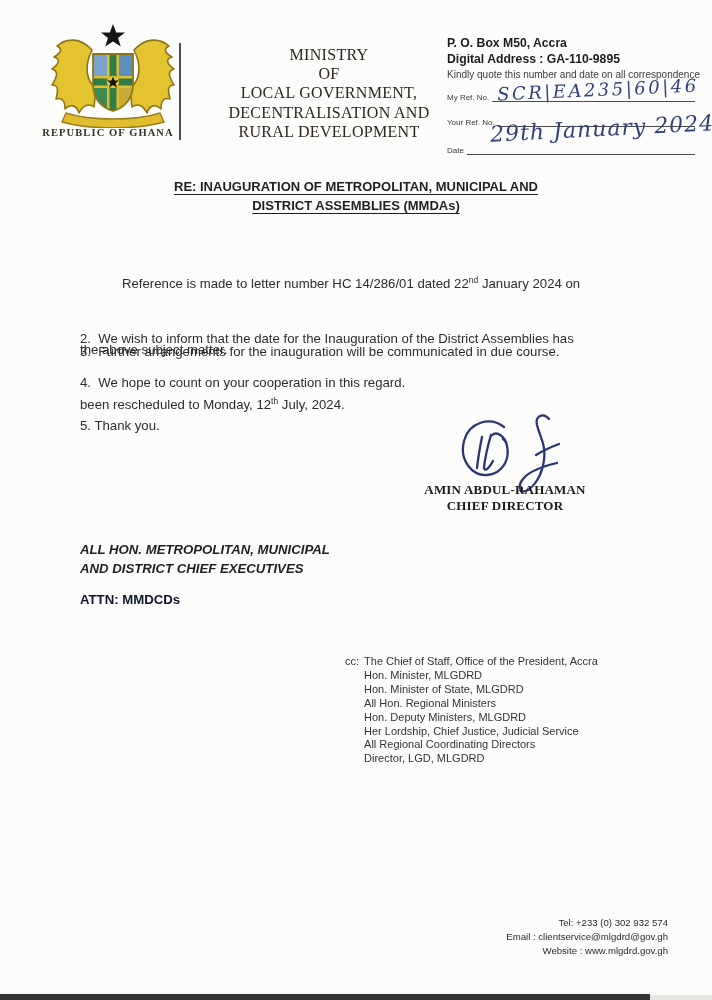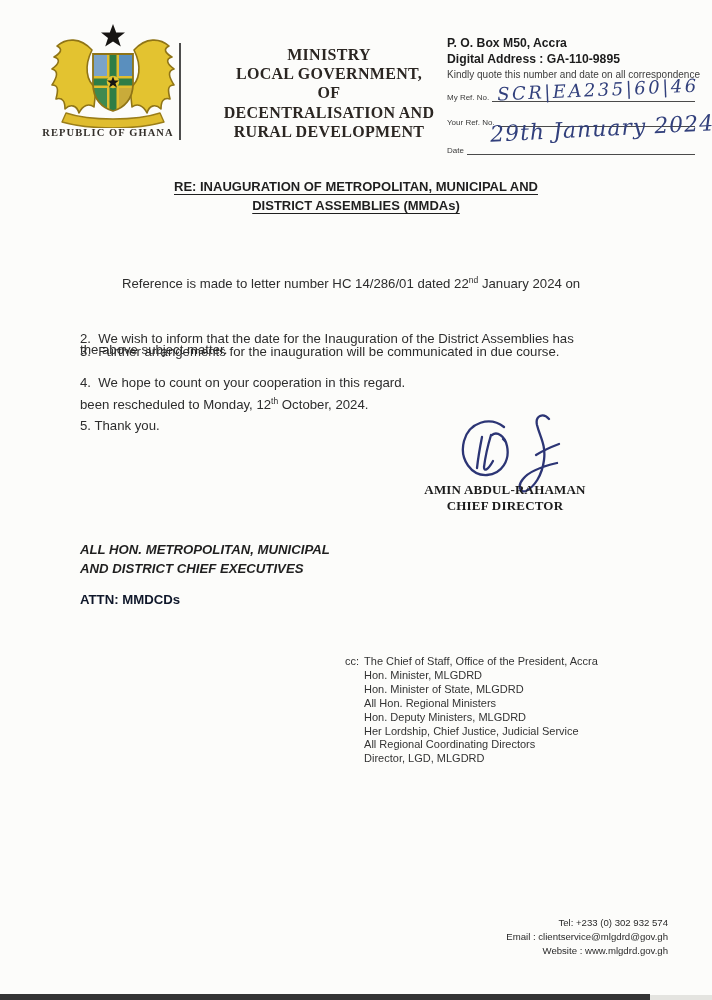--- a/index.html
+++ b/index.html
@@ -13,21 +13,21 @@
   
   .crest-svg { position:absolute; left:46px; top:24px; }
   .crest-caption {
     position:absolute; left:30px; top:127px; width:156px; text-align:center;
     font-family:"Liberation Serif", serif; font-weight:700; font-size:10.5px;
     letter-spacing:1.1px; color:#34302b; white-space:nowrap;
   }
   .header-divider { position:absolute; left:179px; top:43px; width:2px; height:97px; background:#4d4d4d; }
   .ministry-title {
     position:absolute; left:196px; top:45px; width:266px; text-align:center;
-    font-family:"Liberation Serif", serif; font-weight:700; font-size:16px;
+    font-family:"Liberation Serif", serif; font-weight:400; font-size:16px;
     line-height:19.2px; color:#2b2622; letter-spacing:0.3px;
   }
 
   .contact-block { position:absolute; left:447px; top:35px; width:248px; color:#1c1c1c; }
   .contact-bold { font-weight:700; font-size:12.2px; line-height:16px; white-space:nowrap; }
   .contact-note { margin-top:2px; font-size:10px; color:#3d3d3d; white-space:nowrap; }
   .ref-row { display:flex; align-items:flex-end; height:15px; }
   .ref-row.my { margin-top:7px; }
   .ref-row.your { margin-top:10px; }
   .ref-row.date { margin-top:13px; }
@@ -120,22 +120,22 @@
     <polygon points="67,52.5 68.6,56.6 73,56.6 69.5,59.3 70.9,63.5 67,61 63.1,63.5 64.5,59.3 61,56.6 65.4,56.6" fill="#171513"></polygon>
 
     <path d="M20,89 C44,97 90,97 114,89 L118,98 C90,106 44,106 16,98 Z" fill="#e0bd2f" stroke="#9a7d18" stroke-width="1.4" stroke-linejoin="round"></path>
   </svg>
   <div class="crest-caption">REPUBLIC OF GHANA</div>
 
   <div class="header-divider"></div>
 
   <div class="ministry-title">
     <div>MINISTRY</div>
+    <div>OF</div>
     <div>LOCAL GOVERNMENT,</div>
-    <div>OF</div>
     <div>DECENTRALISATION AND</div>
     <div>RURAL DEVELOPMENT</div>
   </div>
 
   <div class="contact-block">
     <div class="contact-bold">P. O. Box M50, Accra</div>
     <div class="contact-bold">Digital Address : GA-110-9895</div>
     <div class="contact-note">Kindly quote this number and date on all correspondence</div>
     <div class="ref-row my">
       <span class="ref-label">My Ref. No.</span>
@@ -158,21 +158,21 @@
     <span class="subject-line">DISTRICT ASSEMBLIES (MMDAs)</span>
   </div>
 
   <div class="para p1">
     <div class="indent"><span>Reference is made to letter number HC 14/286/01 dated 22</span><sup>nd</sup><span> January 2024 on</span></div>
     <div>the above subject matter.</div>
   </div>
 
   <div class="para p2">
     <div>2.  We wish to inform that the date for the Inauguration of the District Assemblies has</div>
-    <div><span>been rescheduled to Monday, 12</span><sup>th</sup><span> October, 2024.</span></div>
+    <div><span>been rescheduled to Monday, 12</span><sup>th</sup><span> July, 2024.</span></div>
   </div>
 
   <div class="para p3">3.  Further arrangements for the inauguration will be communicated in due course.</div>
   <div class="para p4">4.  We hope to count on your cooperation in this regard.</div>
   <div class="para p5">5. Thank you.</div>
 
   <svg class="signature-svg" width="135" height="82" viewBox="0 0 135 82">
     <g fill="none" stroke="#2c3575" stroke-width="2.3" stroke-linecap="round">
       <path d="M52,14 C38,3 17,9 12,28 C7,47 20,63 35,62 C50,61 58,47 55,33 C53,23 45,18 40,22"></path>
       <path d="M30,24 C28,34 26,46 25,55"></path>

